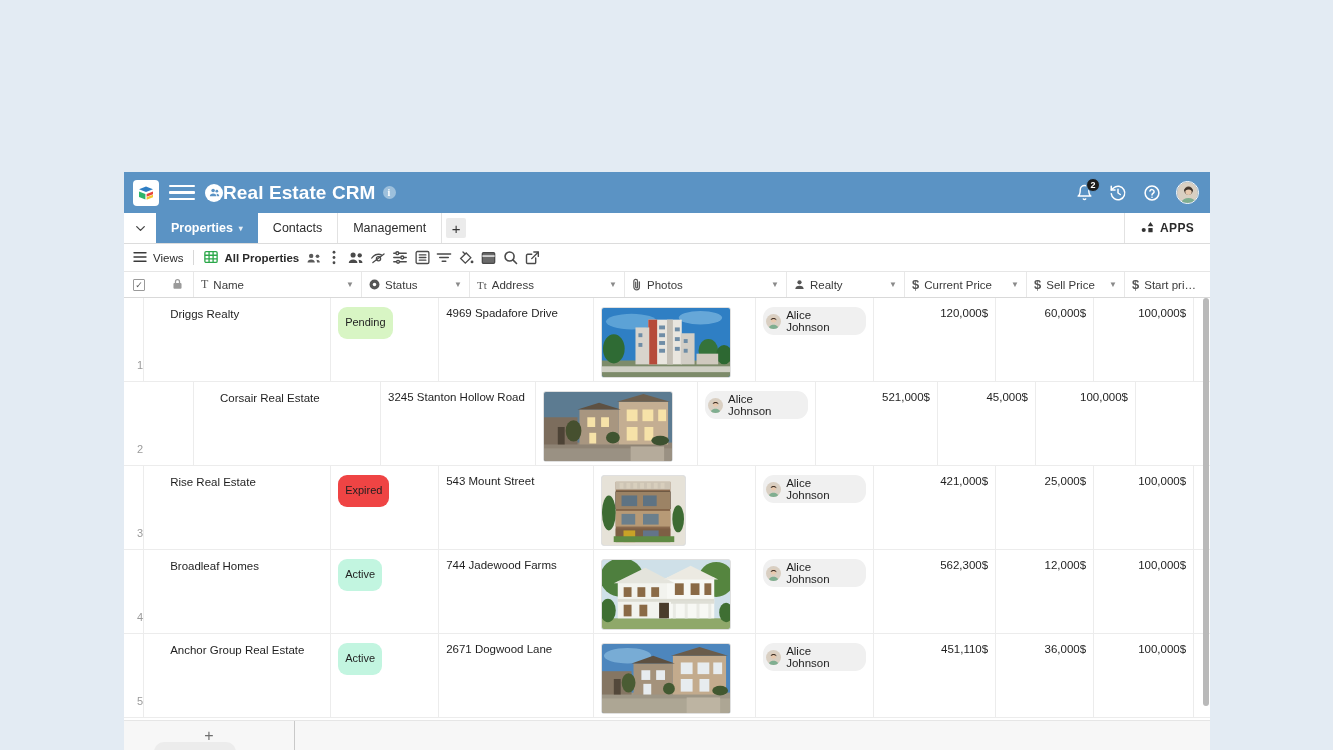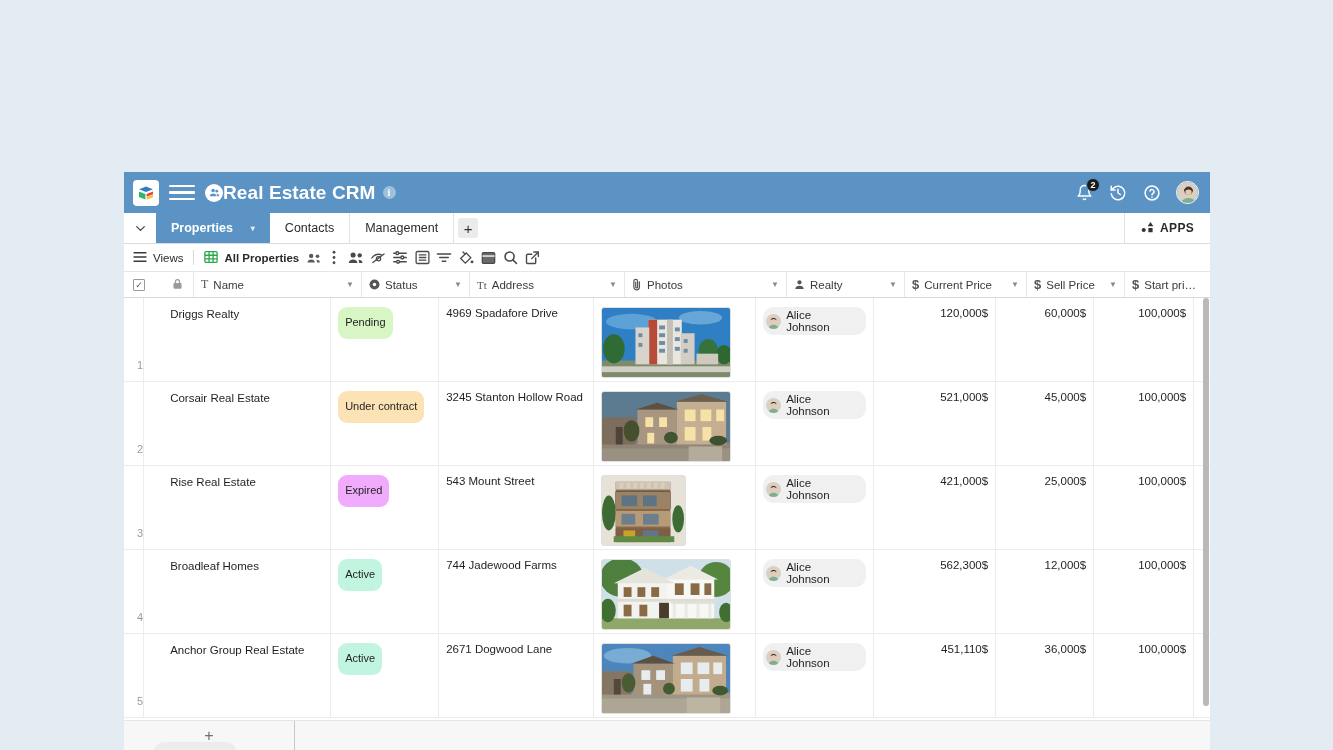--- a/index.html
+++ b/index.html
@@ -77,21 +77,21 @@
     height: 31px; background: #fff;
     display: flex; align-items: stretch;
     border-bottom: 1px solid #dcdcdc;
     position: relative;
   }
   .tab-caret {
     width: 32px; display: flex; align-items: center; justify-content: center;
     color: #444;
   }
   .tab {
-    display: flex; align-items: center; gap: 18px;
+    display: flex; align-items: center; gap: 6px;
     padding: 0 15px; font-size: 12.5px; color: #2b2b2b;
     border-right: 1px solid #e2e2e2;
     white-space: nowrap;
   }
   .tab.active { background: #5b93c4; color: #fff; font-weight: bold; border-right: none; }
   .tab .tcaret { font-size: 8px; opacity: .85; }
   .tab-add {
     width: 28px; display: flex; align-items: center; justify-content: center;
     font-size: 17px; color: #333;
   }
@@ -549,23 +549,20 @@
       </div>
       <div class="gc num" style="width:122px">120,000$</div>
       <div class="gc num" style="width:98px">60,000$</div>
       <div class="gc num" style="width:100px">100,000$</div>
       <div class="gc" style="width:55px;border-right:none"></div>
     </div>
 
     <div class="grow" style="height:84px">
       <div class="gc-gutter">2</div>
       <div class="gc name-cell" style="width:168px">Corsair Real Estate</div>
-      <div class="gc" style="width:108px">
-        <span class="pill" style="background:#fbe3b6">Under contract</span>
-      </div>
       <div class="gc" style="width:155px">3245 Stanton Hollow Road</div>
       <div class="gc" style="width:162px">
         <div class="photo">
           <svg viewBox="0 0 130 71" preserveAspectRatio="none">
             <rect width="130" height="71" fill="#5c7b91"></rect>
             <rect y="52" width="130" height="19" fill="#8e8374"></rect>
             <rect y="58" width="130" height="13" fill="#9a9183"></rect>
             <rect x="0" y="26" width="34" height="28" fill="#7c6d5d"></rect>
             <rect x="36" y="18" width="40" height="36" fill="#a89680"></rect>
             <rect x="76" y="10" width="50" height="44" fill="#c4ae92"></rect>
@@ -605,21 +602,21 @@
       <div class="gc num" style="width:122px">521,000$</div>
       <div class="gc num" style="width:98px">45,000$</div>
       <div class="gc num" style="width:100px">100,000$</div>
       <div class="gc" style="width:55px;border-right:none"></div>
     </div>
 
     <div class="grow" style="height:84px">
       <div class="gc-gutter">3</div>
       <div class="gc name-cell" style="width:168px">Rise Real Estate</div>
       <div class="gc" style="width:108px">
-        <span class="pill" style="background:#f0abfc">Expired</span>
+        <span class="pill" style="background:#ef4444">Expired</span>
       </div>
       <div class="gc" style="width:155px">543 Mount Street</div>
       <div class="gc" style="width:162px">
         <div class="photo narrow">
           <svg viewBox="0 0 85 71" preserveAspectRatio="none">
             <rect width="85" height="71" fill="#e6e2d8"></rect>
             <rect x="14" y="6" width="56" height="62" fill="#8a6a4e"></rect>
             <rect x="14" y="6" width="56" height="8" fill="#cdc4b4"></rect>
             <g fill="#d8cfbd">
               <rect x="18" y="7" width="4" height="6"></rect>

